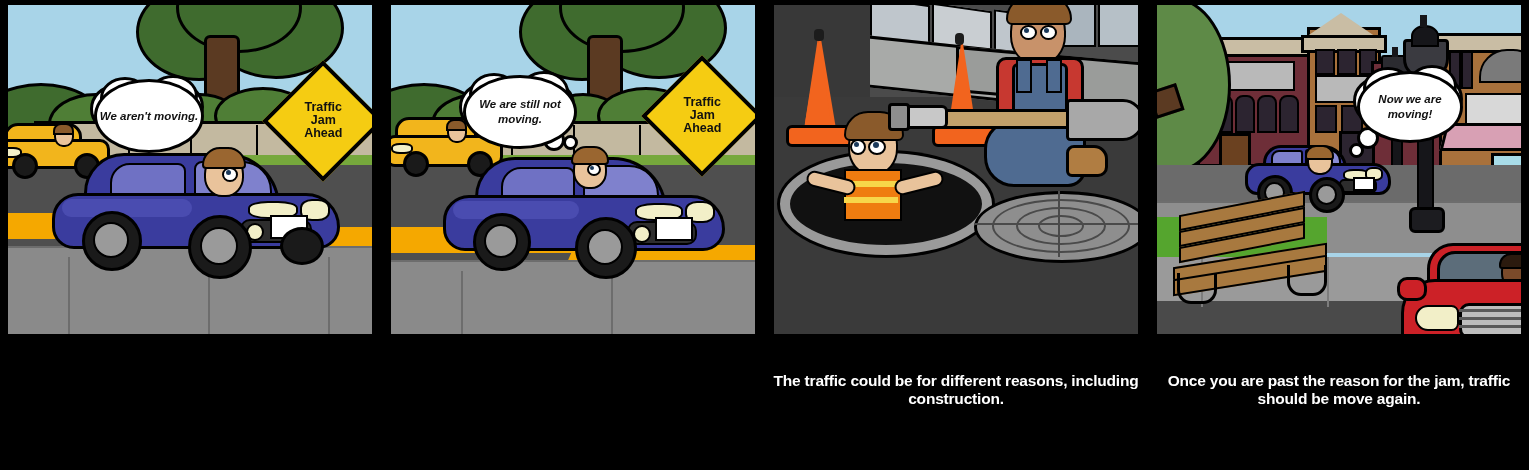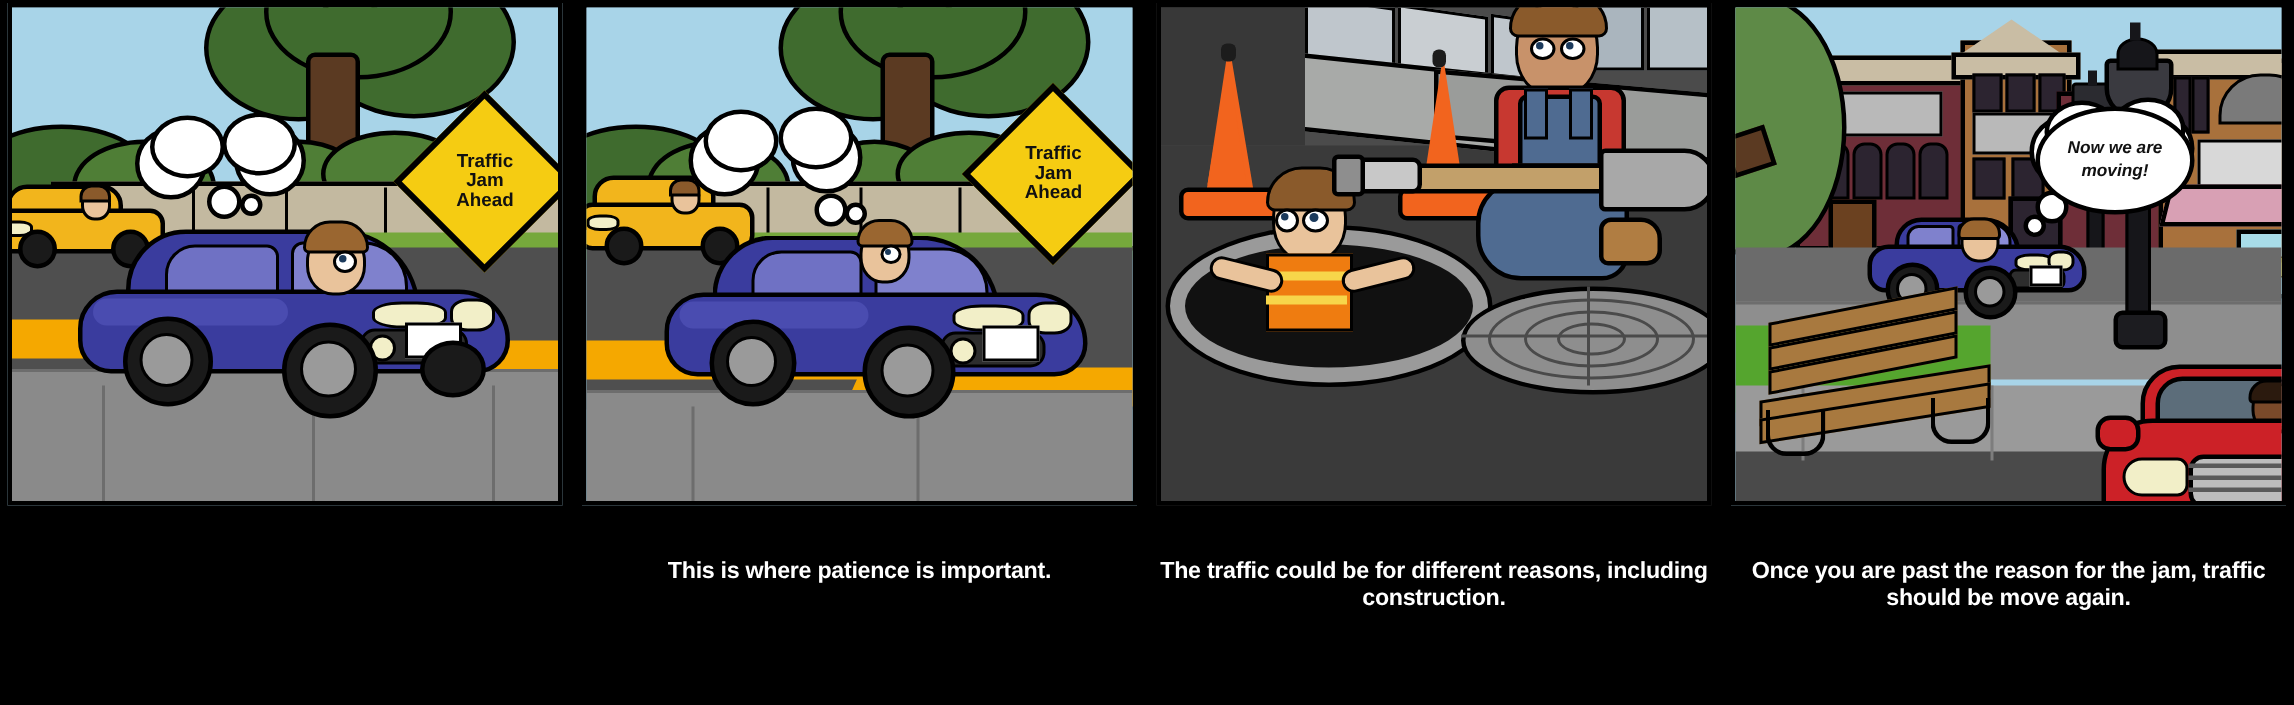--- a/index.html
+++ b/index.html
@@ -136,20 +136,23 @@
         <div class="eye" style="left:22px;top:22px;width:12px;height:11px;"></div>
         <div class="pupil" style="left:26px;top:25px;width:5px;height:5px;"></div>
       </div>
 
       <div class="bub-lobe" style="left:130px;top:118px;width:17px;height:17px;"></div>
       <div class="bub-lobe" style="left:152px;top:124px;width:9px;height:9px;"></div>
       <div class="bub-lobe" style="left:82px;top:80px;width:42px;height:42px;"></div>
       <div class="bub-lobe" style="left:148px;top:78px;width:42px;height:42px;"></div>
       <div class="bub-lobe" style="left:92px;top:72px;width:44px;height:36px;"></div>
       <div class="bub-lobe" style="left:140px;top:70px;width:44px;height:36px;"></div>
+      <div class="bubble" style="left:86px;top:74px;width:104px;height:68px;font-size:11.5px;line-height:15px;">
+        <span>We aren't moving.</span>
+      </div>
 
       <div class="sign" style="left:272px;top:73px;width:78px;height:78px;">
         <span style="font-size:12.5px;">
           <span>Traffic</span><br>
           <span>Jam</span><br>
           <span>Ahead</span>
         </span>
       </div>
     </div>
   </div>
@@ -219,30 +222,32 @@
         <div class="eye" style="left:18px;top:18px;width:10px;height:9px;"></div>
         <div class="pupil" style="left:21px;top:21px;width:4px;height:4px;"></div>
       </div>
 
       <div class="bub-lobe" style="left:152px;top:124px;width:16px;height:16px;"></div>
       <div class="bub-lobe" style="left:172px;top:130px;width:9px;height:9px;"></div>
       <div class="bub-lobe" style="left:68px;top:78px;width:42px;height:42px;"></div>
       <div class="bub-lobe" style="left:136px;top:76px;width:42px;height:42px;"></div>
       <div class="bub-lobe" style="left:78px;top:68px;width:44px;height:36px;"></div>
       <div class="bub-lobe" style="left:128px;top:66px;width:44px;height:36px;"></div>
+      <div class="bubble" style="left:72px;top:70px;width:108px;height:68px;font-size:11.5px;line-height:15px;">
+        <span>We are still not moving.</span>
+      </div>
 
       <div class="sign" style="left:268px;top:68px;width:78px;height:78px;">
         <span style="font-size:12.5px;">
           <span>Traffic</span><br>
           <span>Jam</span><br>
           <span>Ahead</span>
         </span>
       </div>
     </div>
-    <div class="caption">This is where patience is important.</div>
   </div>
 
   <div class="panel-col" style="left:1149px;width:380px;">
     <div class="panel">
       <div class="layer sky"></div>
 
       <div class="bldg" style="left:40px;top:36px;width:110px;height:120px;background:#6e2e38;"></div>
       <div class="layer" style="left:34px;top:32px;width:122px;height:14px;background:#c9bda4;border:3px solid #000;"></div>
       <div class="win-lt" style="left:54px;top:56px;width:80px;height:26px;background:#b9b9b9;"></div>
       <div class="win" style="left:56px;top:90px;width:16px;height:34px;border-radius:8px 8px 0 0;"></div>

